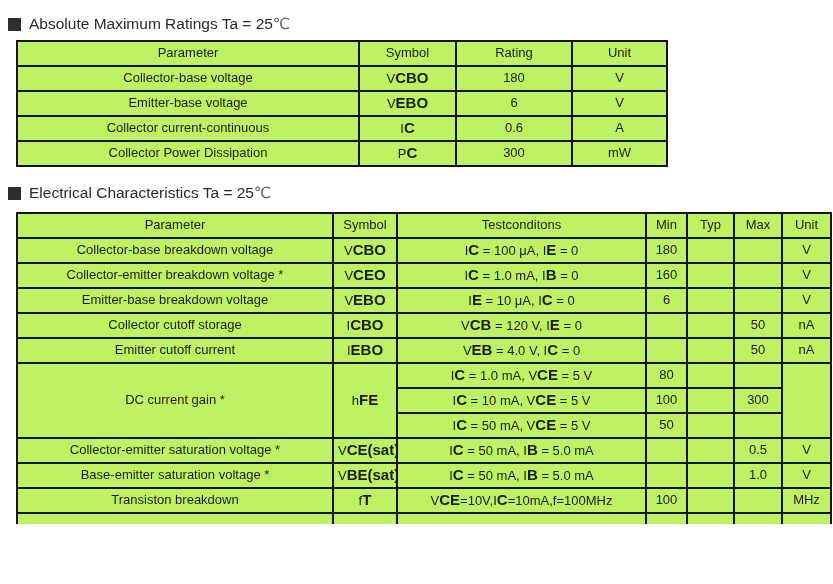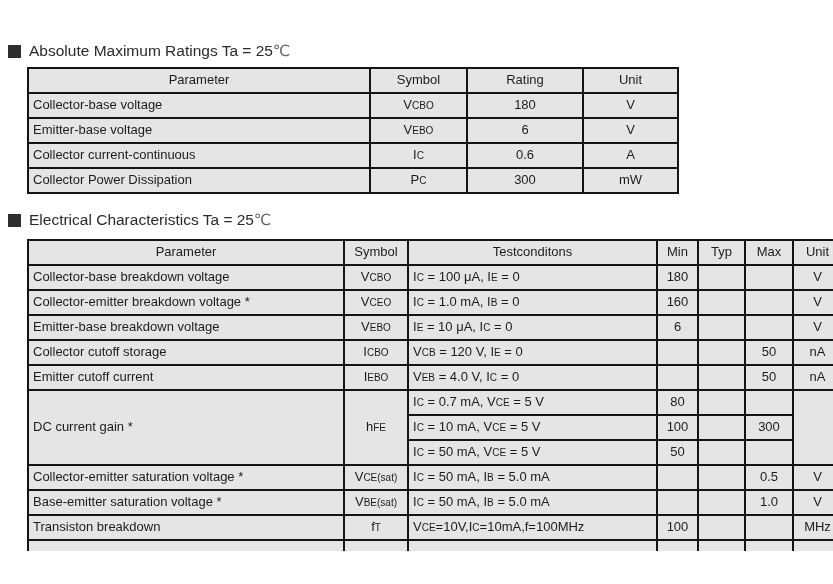--- a/index.html
+++ b/index.html
@@ -5,41 +5,41 @@
   html,body{margin:0;padding:0;}
   body{
     width:833px;height:584px;overflow:hidden;background:#ffffff;
     font-family:"Liberation Sans","DejaVu Sans",sans-serif;color:#1c1c1c;
   }
   .page{position:relative;width:833px;height:584px;}
   .section-title{
     display:flex;align-items:center;margin:0 0 0 8px;
     font-size:15.5px;color:#2a2a2a;white-space:nowrap;
   }
-  .section-title.first{padding-top:6px;margin-top:36px;}
+  .section-title.first{padding-top:15px;}
   .section-title.second{margin-top:17px;}
   .bullet{
     width:13px;height:13px;background:#2e2e2e;display:inline-block;
     margin-right:8px;flex:0 0 auto;
   }
   .deg{color:#666;font-family:"DejaVu Sans",sans-serif;}
   table{
-    border-collapse:collapse;table-layout:fixed;margin-left:27px;
-    background:#e5e5e5;
+    border-collapse:collapse;table-layout:fixed;margin-left:16px;
+    background:#bef264;
   }
   .t1{width:650px;margin-top:7px;}
   .t2{width:814px;margin-top:10px;}
   th,td{
     border:2px solid #141414;height:23px;padding:0 4px;
     font-size:13px;font-weight:400;text-align:center;
     white-space:nowrap;overflow:hidden;line-height:1.1;
   }
-  td.left{text-align:left;}
+  td.left{text-align:center;}
   td.celsius{color:#777;font-family:"DejaVu Serif",serif;}
-  .ss{font-size:10px;}
+  .ss{font-size:15px;font-weight:bold;}
   tr.stub td{height:10px;border-bottom:none;}
 </style>
 </head>
 <body>
 
 <div class="page">
 
   <div class="section-title first">
     <span class="bullet"></span>
     <span>Absolute Maximum Ratings Ta = 25</span>
@@ -158,21 +158,21 @@
           <td><span>I</span><span class="ss">EBO</span></td>
           <td class="left"><span>V</span><span class="ss">EB</span><span> = 4.0 V, I</span><span class="ss">C</span><span> = 0</span></td>
           <td></td>
           <td></td>
           <td>50</td>
           <td>nA</td>
         </tr>
         <tr>
           <td rowspan="3" class="left">DC current gain *</td>
           <td rowspan="3"><span>h</span><span class="ss">FE</span></td>
-          <td class="left"><span>I</span><span class="ss">C</span><span> = 0.7 mA, V</span><span class="ss">CE</span><span> = 5 V</span></td>
+          <td class="left"><span>I</span><span class="ss">C</span><span> = 1.0 mA, V</span><span class="ss">CE</span><span> = 5 V</span></td>
           <td>80</td>
           <td></td>
           <td></td>
           <td rowspan="3"></td>
         </tr>
         <tr>
           <td class="left"><span>I</span><span class="ss">C</span><span> = 10 mA, V</span><span class="ss">CE</span><span> = 5 V</span></td>
           <td>100</td>
           <td></td>
           <td>300</td>

